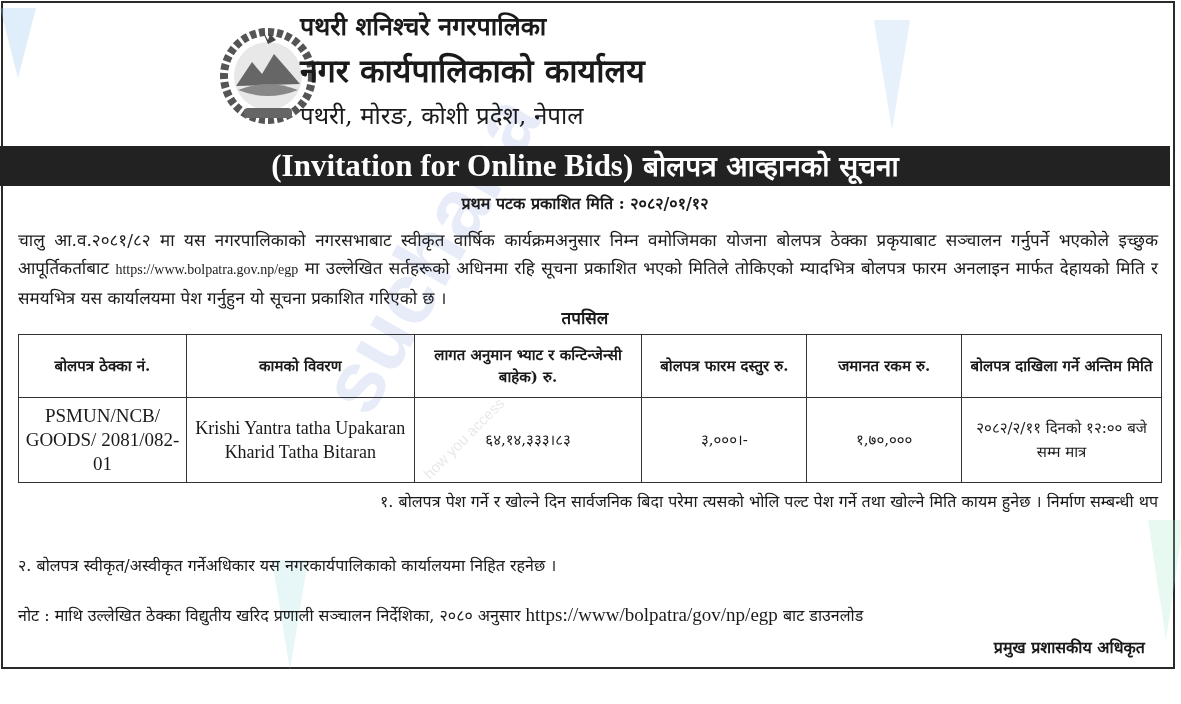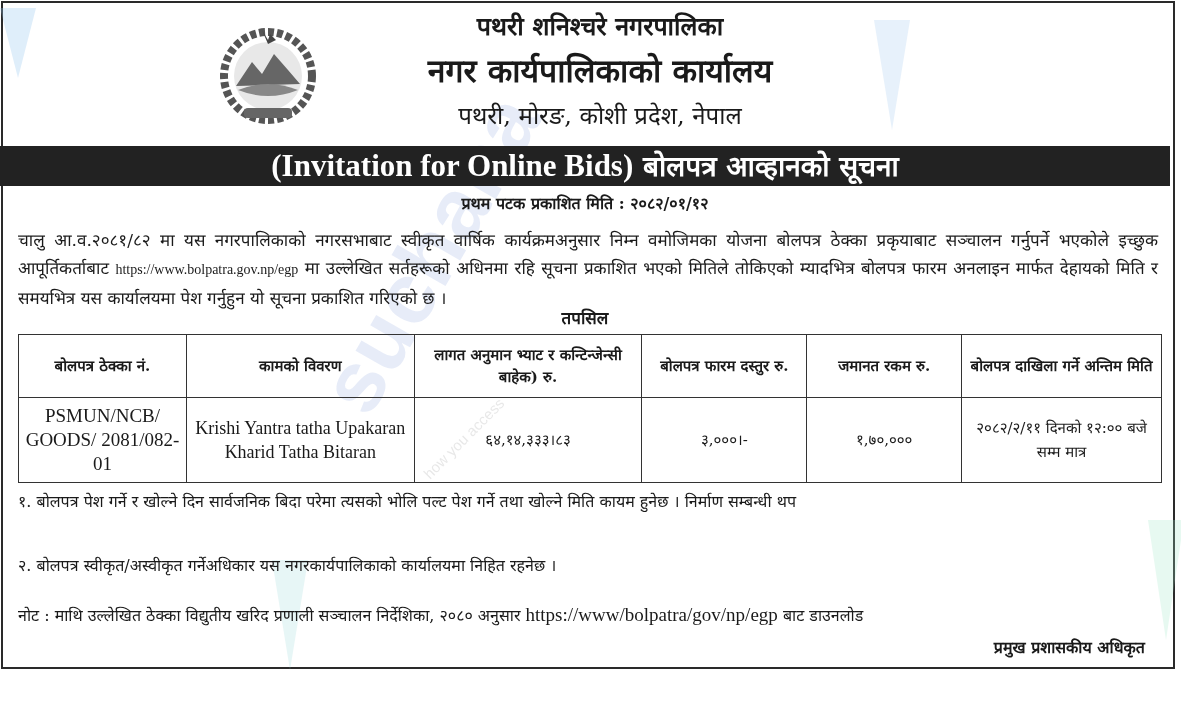--- a/index.html
+++ b/index.html
@@ -1,21 +1,21 @@
 <!DOCTYPE html>
 <html><head>
   <meta charset="utf-8">
   <style>
     html, body { margin:0; padding:0; background:#ffffff; }
     body { width:1181px; height:704px; position:relative; overflow:hidden;
            font-family:"DejaVu Serif", serif; color:#1a1a1a; }
     .frame { position:absolute; left:1px; top:1px; width:1174px; height:668px;
              border:2px solid #2a2a2a; box-sizing:border-box; }
     .emblem { position:absolute; left:218px; top:24px; width:100px; height:100px; }
-    .hdr-line { position:absolute; left:300px; width:600px; text-align:center; }
+    .hdr-line { position:absolute; left:300px; width:600px; text-align:left; }
     .hdr1 { top:8px; font-size:25px; font-weight:bold; }
     .hdr2 { top:48px; font-size:32px; font-weight:bold; }
     .hdr3 { top:98px; font-size:24px; font-weight:normal; }
     .banner { position:absolute; left:0; top:146px; width:1170px; height:40px;
               background:#222222; color:#ffffff; text-align:center; line-height:40px;
               font-size:28px; font-weight:bold; }
     .banner .en { font-family:"Liberation Serif", serif; font-size:31px; }
     .pubdate { position:absolute; left:0; top:192px; width:1170px; text-align:center;
                font-size:16px; font-weight:bold; }
     .para { position:absolute; left:18px; top:226px; width:1140px; font-size:17px;
@@ -27,21 +27,21 @@
                  border-collapse:collapse; font-size:15px; }
     table.bids th, table.bids td { border:1.5px solid #333; text-align:center;
                  vertical-align:middle; padding:2px 4px; }
     table.bids th { height:58px; font-weight:bold; line-height:22px; }
     table.bids td { height:80px; line-height:24px; }
     table.bids td.en { font-family:"Liberation Serif", serif; font-size:19px; }
     table.bids td.en-sm { font-family:"Liberation Serif", serif; font-size:18px; }
     .note { position:absolute; left:18px; width:1140px; font-size:16px; line-height:28px; }
     .note .indent { padding-left:38px; display:block; }
     .note .url { font-family:"Liberation Serif", serif; font-size:19px; }
-    .n1 { top:488px; }
+    .n1 { top:488px;text-align:right; }
     .n2 { top:552px; }
     .n3 { top:590px;margin-top:11px; }
     .signature { position:absolute; right:36px; top:636px; font-size:16px; font-weight:bold; }
     .source { position:absolute; right:10px; top:716px; font-family:"Liberation Sans", sans-serif;
               font-style:italic; font-size:15px; color:#701a75; }
     .wm { position:absolute; pointer-events:none; }
     .wm-text { left:300px; top:380px; font-family:"Liberation Sans", sans-serif;
                font-weight:bold; font-size:86px; color:rgba(60,100,200,0.12);
                transform:rotate(-60deg); transform-origin:left top; }
     .wm-sub { left:420px; top:470px; font-family:"Liberation Sans", sans-serif;

